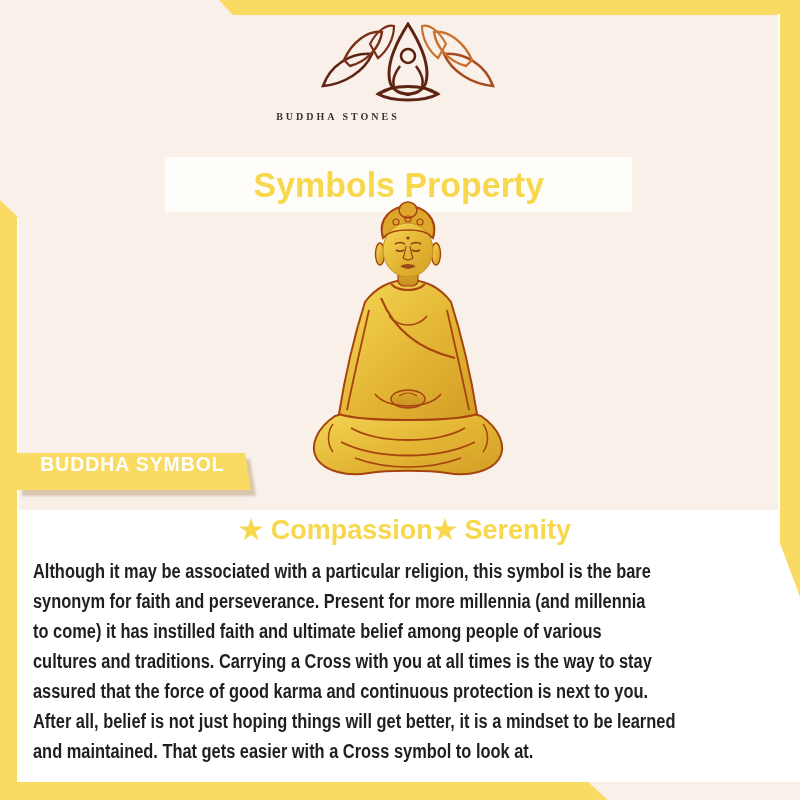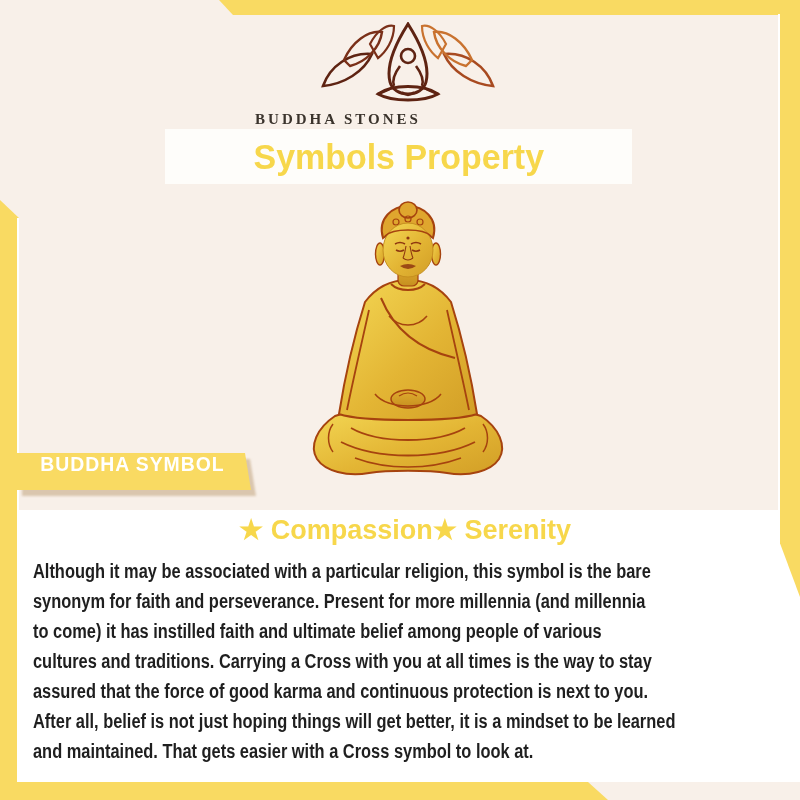--- a/index.html
+++ b/index.html
@@ -19,24 +19,24 @@
   .ribbon-left{position:absolute;left:0;top:200px;width:19px;height:600px;
     clip-path:polygon(0 0,100% 3%,100% 100%,0 100%);}
   .ribbon-bottom-band{position:absolute;left:0;top:782px;width:800px;height:18px;background:var(--cream,#F8F0E9);}
   .ribbon-bottom{position:absolute;left:0;top:0;width:100%;height:100%;
     clip-path:polygon(0 0,588px 0,608px 100%,0 100%);}
   .edge-line-left{position:absolute;left:17px;top:218px;width:2px;height:564px;background:#ffffff;}
   .edge-line-right{position:absolute;left:778px;top:14px;width:2px;height:496px;background:#ffffff;}
   
   .logo{position:absolute;left:320px;top:22px;width:176px;height:84px;}
   .brand-name{position:absolute;left:0;top:111px;width:676px;text-align:center;
-    font-family:"Liberation Serif",serif;font-size:15px;letter-spacing:3px;
+    font-family:"Liberation Serif",serif;font-size:10px;letter-spacing:3px;
     color:#3A332C;font-weight:600;}
   
-  .title-box{position:absolute;left:165px;top:129px;width:467px;height:55px;
+  .title-box{position:absolute;left:165px;top:157px;width:467px;height:55px;
     background:#FEFDFA;display:flex;align-items:center;justify-content:center;}
   .title-text{font-size:35px;font-weight:bold;color:var(--heading-yellow,#F7D74B);
     transform:scaleX(.97);letter-spacing:0px;}
   
   .statue{position:absolute;left:303px;top:200px;width:210px;height:290px;}
   
   .banner-wrap{position:absolute;left:17px;top:453px;
     filter:drop-shadow(5px 6px 1px rgba(187,156,116,.5));}
   .banner{width:234px;height:37px;background:var(--ribbon-yellow,#F9DA62);
     clip-path:polygon(0 0,228px 0,234px 100%,0 100%);

